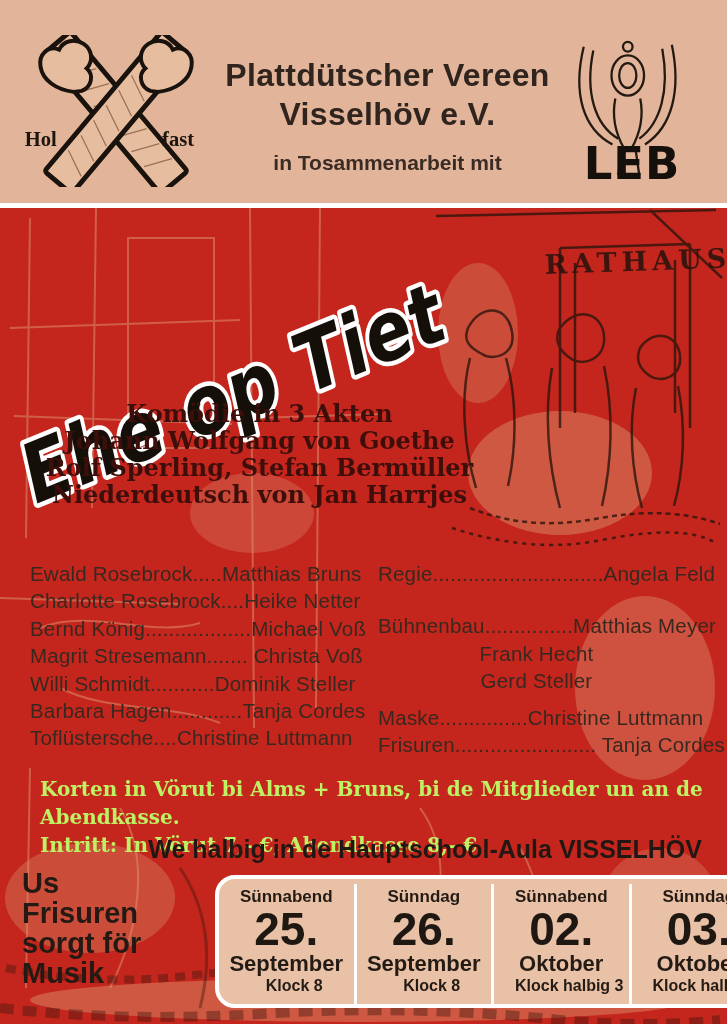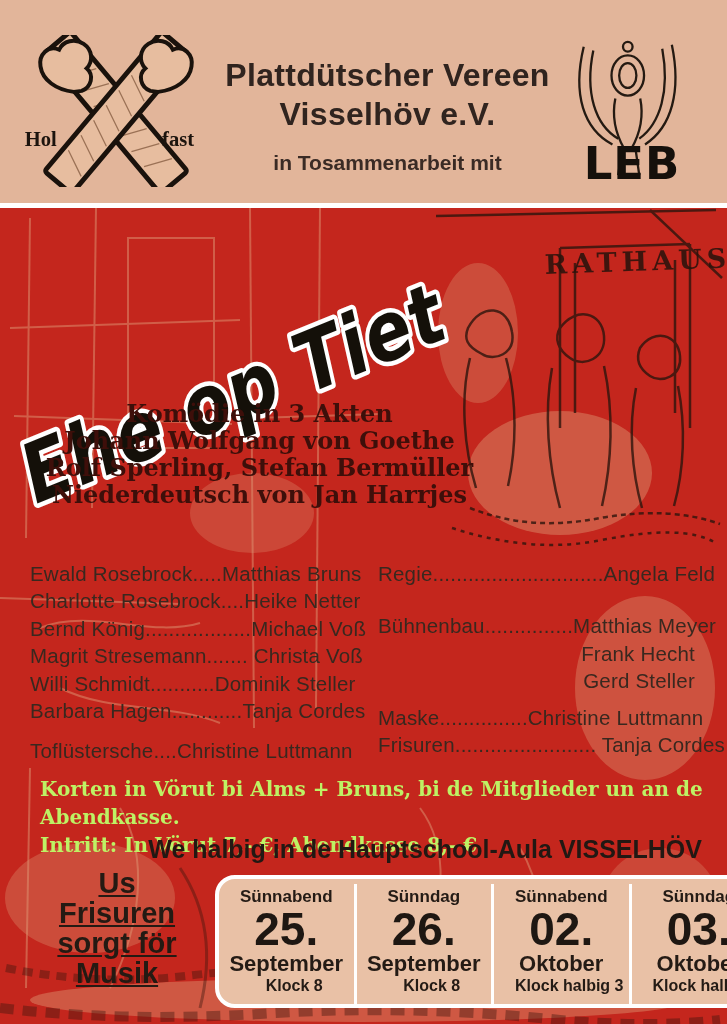--- a/index.html
+++ b/index.html
@@ -26,31 +26,31 @@
   .title-art text{font-family:"DejaVu Sans",sans-serif;font-weight:bold;font-style:italic;
                   font-size:82px;fill:#141009;stroke:#ffffff;stroke-width:9px;
                   paint-order:stroke;stroke-linejoin:round;letter-spacing:1px;}
   .credits{position:absolute;top:192px;left:2px;width:515px;text-align:center;
            font-family:"DejaVu Serif",serif;font-weight:bold;font-size:24px;
            line-height:27px;color:#3E0F0A;}
   .cast,.crew{position:absolute;top:352px;font-size:20.5px;line-height:27.4px;
               color:#39281F;letter-spacing:.2px;white-space:nowrap;}
   .cast{left:30px;width:345px;}
   .crew{left:378px;width:328px;}
-  .prompter{margin-top:13px;}
+  .prompter{}
   .sp-lg{height:25px;}
   .sp-sm{height:9px;}
-  .right{text-align:right;padding-right:11px;}
+  .right{text-align:center;padding-right:11px;}
   .tickets{position:absolute;top:567px;left:40px;width:680px;
            font-family:"DejaVu Serif",serif;font-weight:bold;font-size:20px;
            line-height:28px;color:#bef264;}
   .venue{position:absolute;top:627px;left:0;width:702px;text-align:right;
          font-weight:bold;font-size:25px;color:#221813;}
-  .music{position:absolute;top:660px;left:22px;width:190px;text-align:center;
-         font-weight:bold;font-size:29px;line-height:30px;color:#241A13;text-decoration:underline;}
+  .music{position:absolute;top:660px;left:22px;width:190px;
+         font-weight:bold;font-size:29px;line-height:30px;color:#241A13;}
   
   .dates{position:absolute;top:667px;left:215px;width:555px;height:133px;
          background:#E9C1A6;border:4px solid #ffffff;border-radius:20px;
          box-sizing:border-box;display:flex;padding:5px 0 0 0;}
   .date-col{flex:1;text-align:center;border-right:3px solid #ffffff;padding-top:3px;}
   .date-col:last-child{border-right:none;}
   .d-day{font-size:17px;font-weight:bold;color:#241B15;line-height:20px;}
   .d-num{font-size:46px;font-weight:bold;color:#1E1712;line-height:45px;}
   .d-month{font-size:22px;font-weight:bold;color:#241B15;line-height:24px;}
   .d-time{font-size:16px;font-weight:bold;color:#241B15;line-height:20px;margin-left:16px;}

